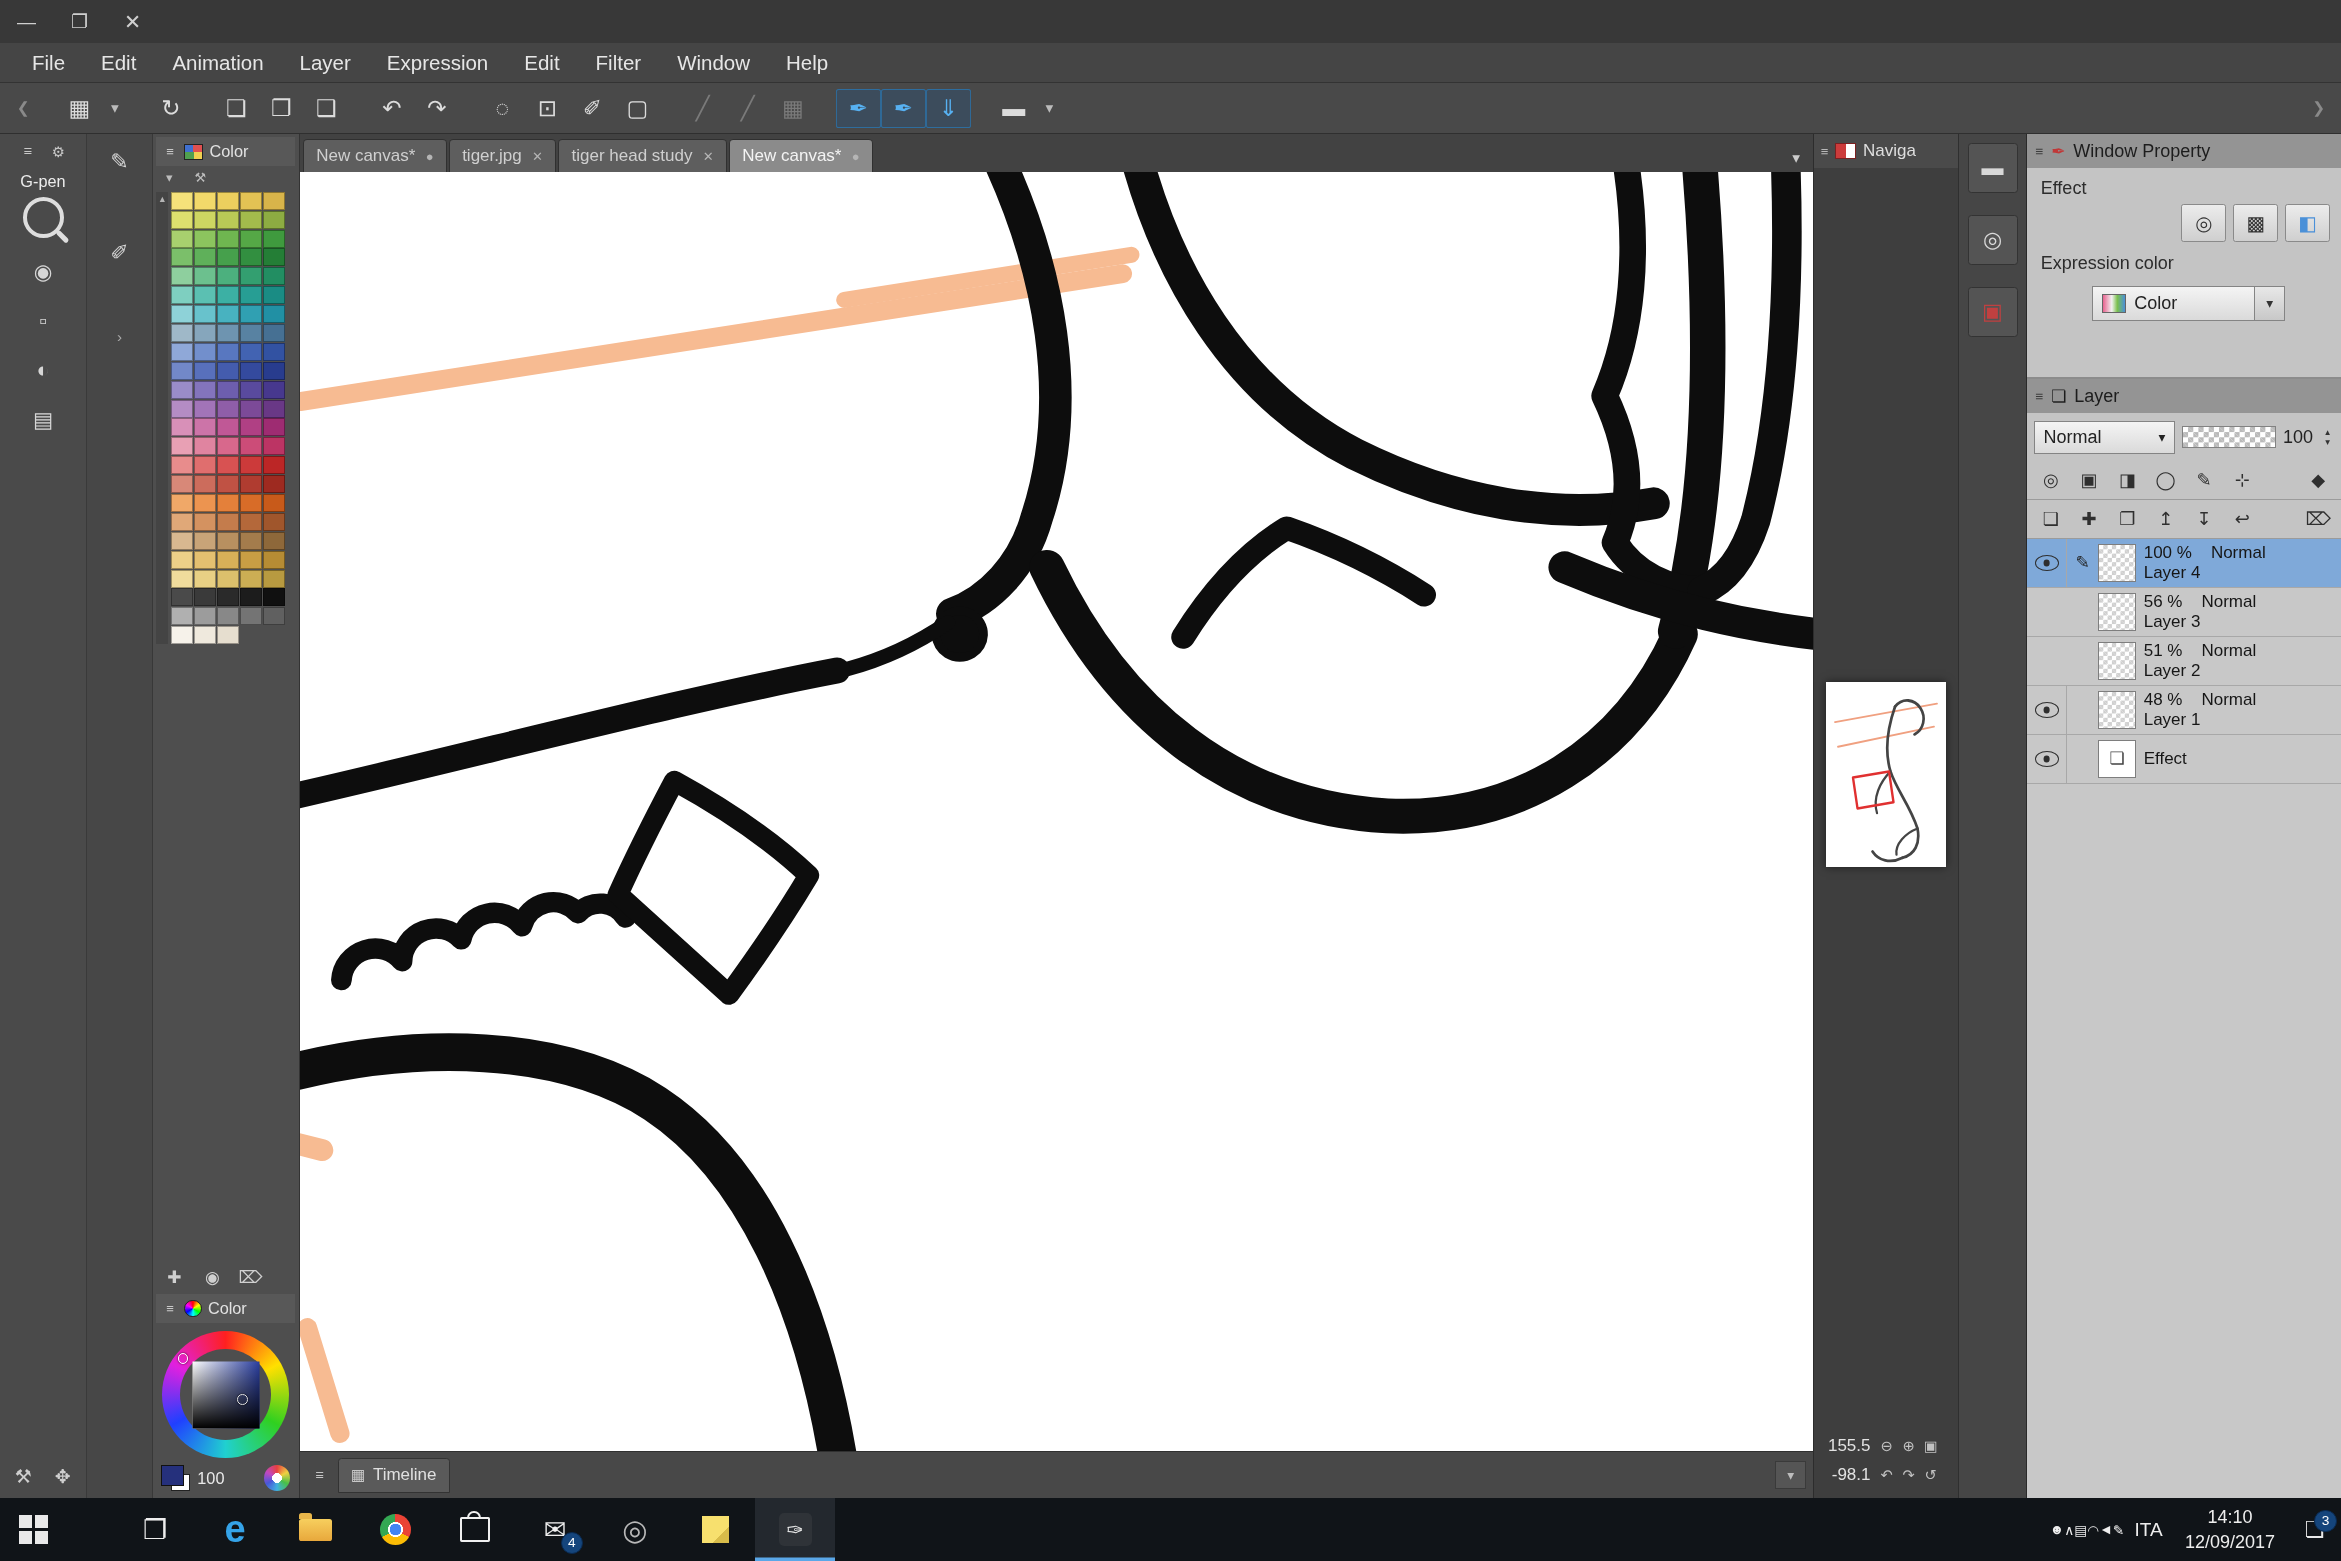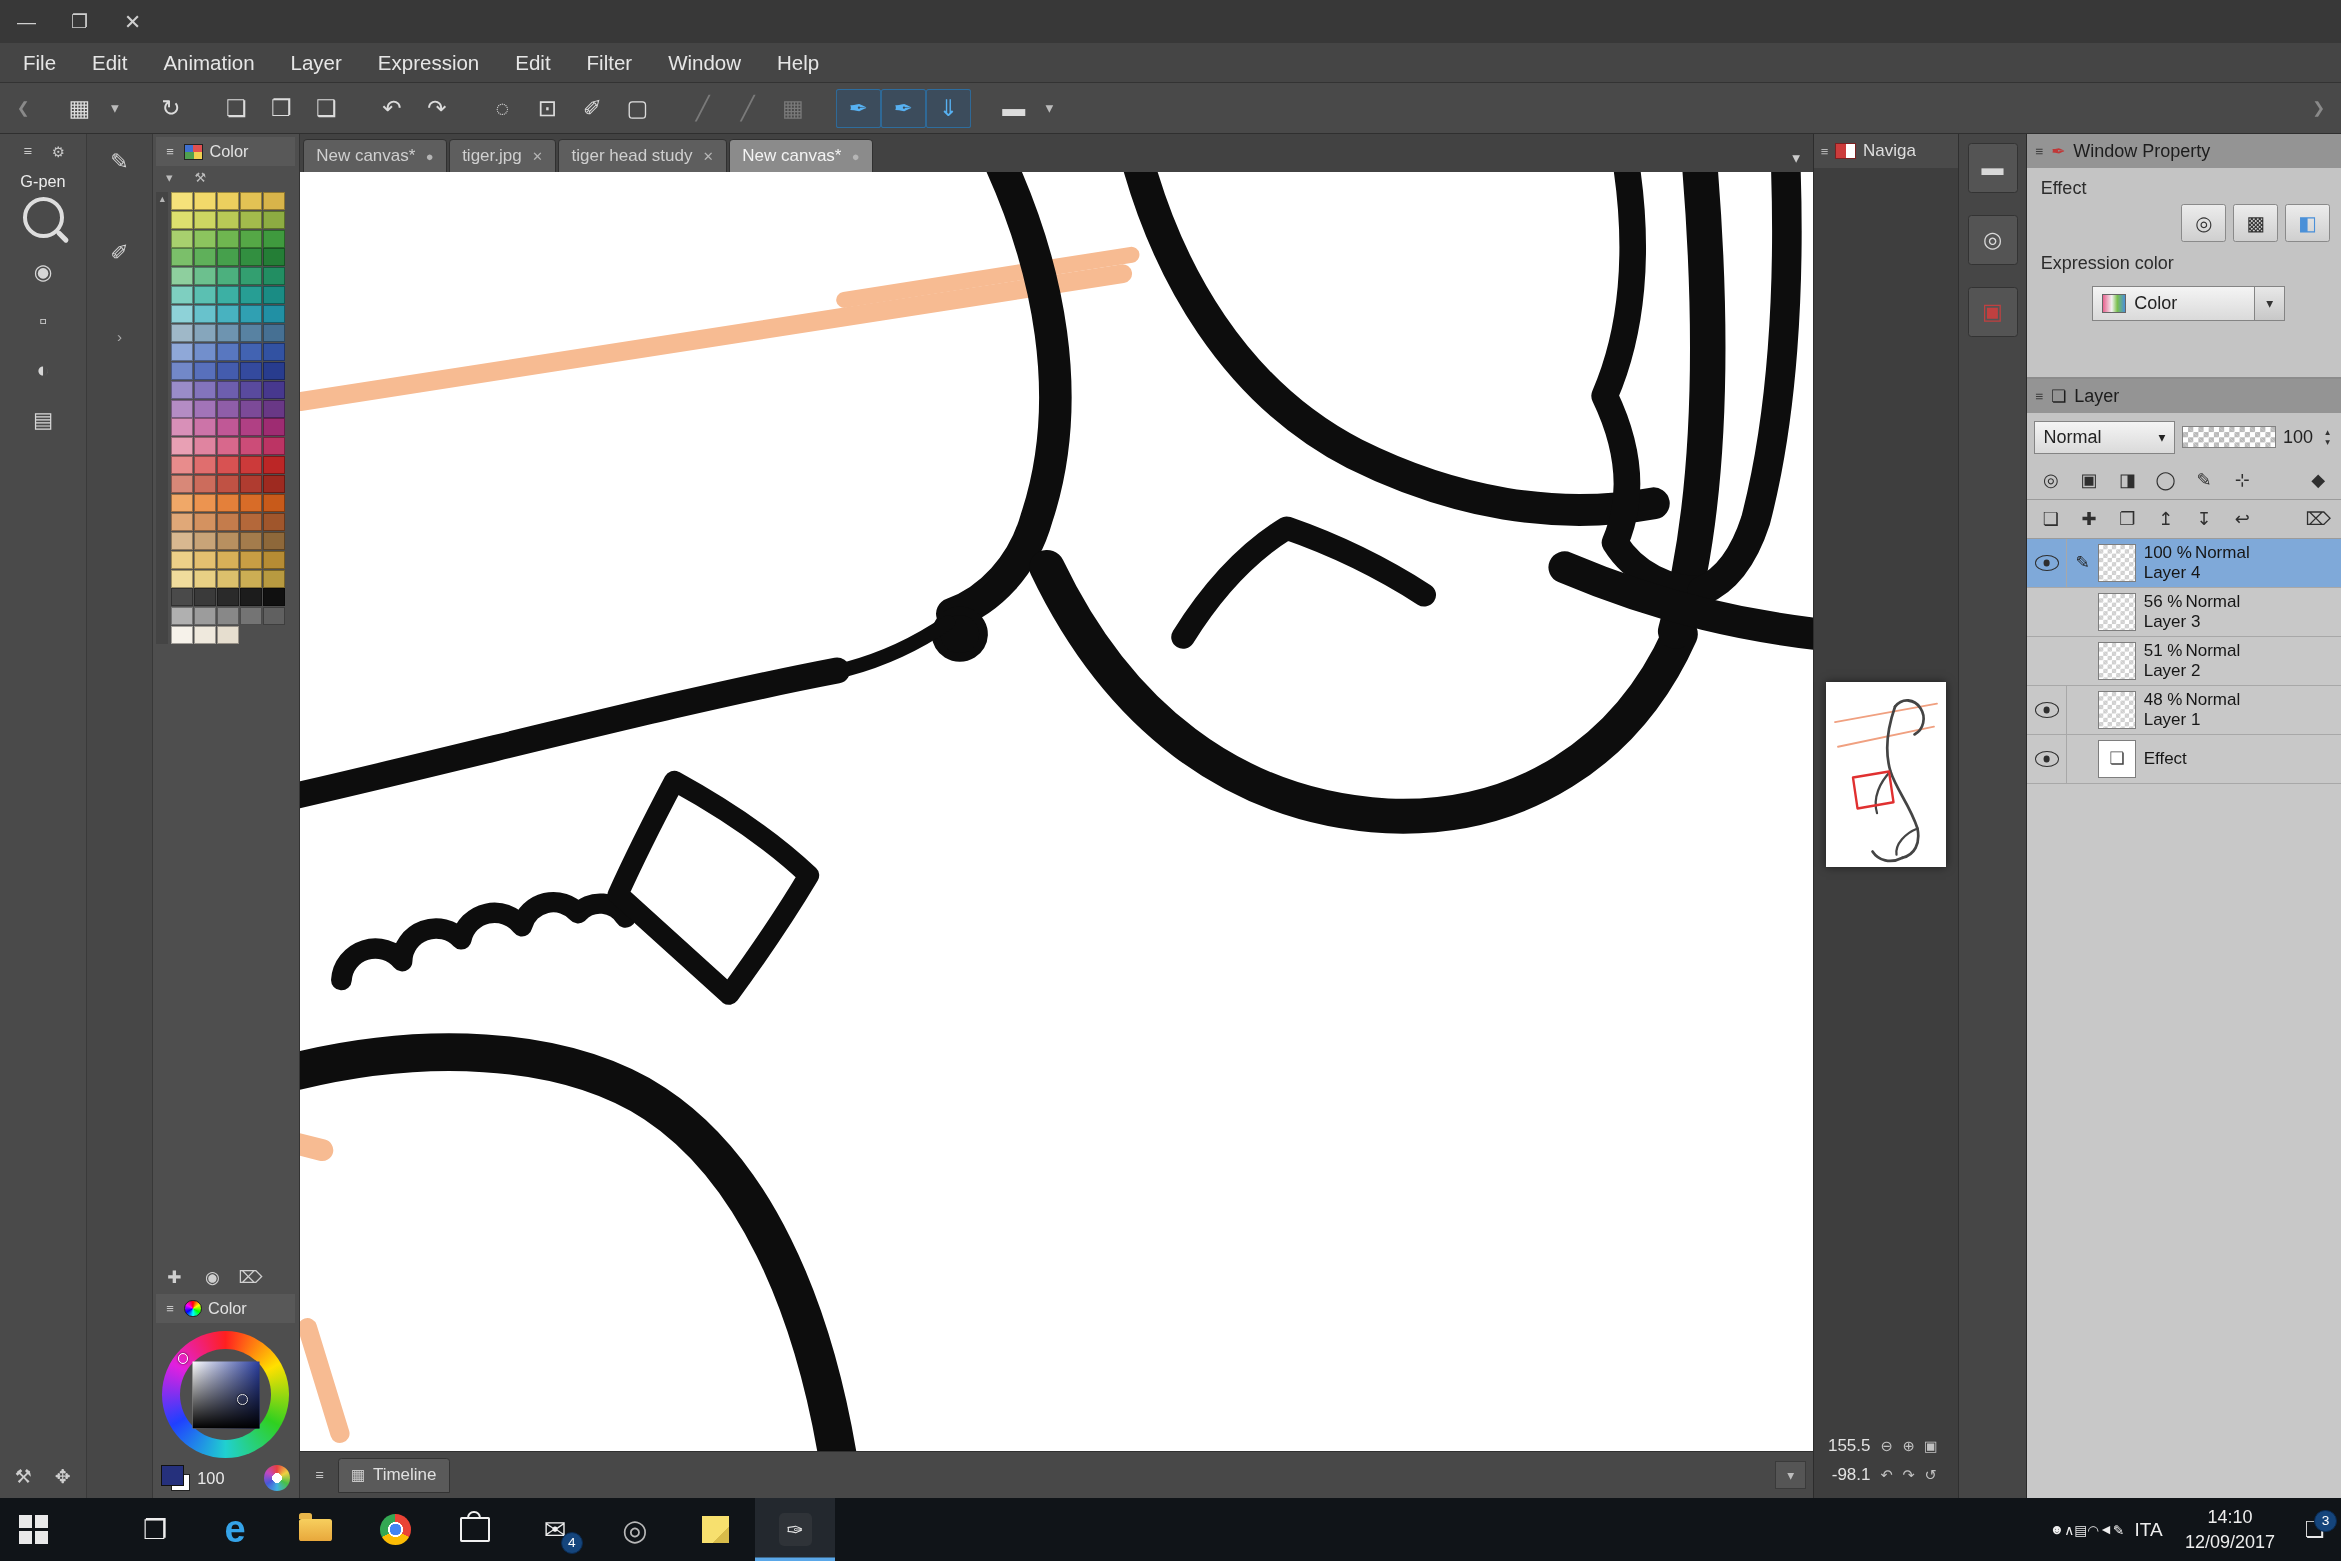--- a/index.html
+++ b/index.html
@@ -8,21 +8,21 @@
   .icon{display:inline-flex;align-items:center;justify-content:center;}
 
   
   .titlebar{height:43px;background:#383838;color:#d6d6d6;display:flex;align-items:center;font-size:20.5px;flex:0 0 auto;}
   .titlebar .title{flex:1;text-align:center;letter-spacing:0.3px;}
   .win-controls{display:flex;}
   .win-controls .icon{width:53px;height:43px;color:#cfcfcf;font-size:19px;}
   .win-controls .icon.close{font-size:20.5px;}
 
   
-  .menubar{height:39px;background:#454545;display:flex;align-items:center;padding-left:5px;flex:0 0 auto;border-bottom:0.9px solid #333;text-align:center;}
+  .menubar{height:39px;background:#454545;display:flex;align-items:center;padding-left:14px;flex:0 0 auto;border-bottom:0.9px solid #333;text-align:center;}
   .menu-item{padding:0 18px;color:#e6e6e6;font-size:20.5px;}
 
   
   .toolbar{height:50px;background:#494949;display:flex;align-items:center;padding:0 10.3px;flex:0 0 auto;border-bottom:0.9px solid #2f2f2f;}
   .toolbar .icon{width:45px;height:39px;color:#dcdcdc;font-size:23px;border-radius:2.6px;}
   .toolbar .icon.small{width:26px;font-size:15.4px;color:#bbb;}
   .toolbar .icon.dim{color:#8a8a8a;}
   .toolbar .icon.disabled{color:#7a7a7a;}
   .toolbar .icon.active{color:#57b1f2;background:#3c4c5c;box-shadow:inset 0 0 0 0.9px #2e6d9e;}
   .tb-sep{width:20.5px;height:0.9px;flex:0 0 auto;}
@@ -142,21 +142,21 @@
   .layer-row.selected{background:#7fa9d9;}
   .eye-cell{width:39px;display:flex;justify-content:center;border-right:0.9px solid #a8a8a8;height:100%;align-items:center;}
   .eye{width:22px;height:13.7px;border:1.7px solid #2e2e2e;border-radius:50%;position:relative;}
   .eye::after{content:"";position:absolute;left:50%;top:50%;transform:translate(-50%,-50%);width:6.8px;height:6.8px;background:#2e2e2e;border-radius:50%;}
   .pen-cell{width:31px;display:flex;justify-content:center;font-size:17px;color:#222;}
   .thumb{width:36px;height:36px;border:0.9px solid #7e7e7e;background-color:#fff;flex:0 0 auto;
      background-image:linear-gradient(45deg,#cfcfcf 25%,transparent 25%,transparent 75%,#cfcfcf 75%),linear-gradient(45deg,#cfcfcf 25%,transparent 25%,transparent 75%,#cfcfcf 75%);
      background-size:8.6px 8.6px;background-position:0 0,4.3px 4.3px;display:flex;align-items:center;justify-content:center;font-size:17px;color:#444;}
   .thumb.paper{background-image:none;background-color:#fff;}
   .l-text{margin-left:7.7px;font-size:17px;color:#161616;line-height:1.2;}
-  .l-meta{display:flex;gap:3px;text-align:center;}
+  .l-meta{display:flex;gap:19px;text-align:center;}
 
   
   .taskbar{height:63px;background:#101418;display:flex;align-items:stretch;color:#eee;flex:0 0 auto;}
   .tb-start{width:67px;display:flex;align-items:center;justify-content:center;}
   .winlogo{display:grid;grid-template-columns:13px 13px;grid-template-rows:13px 13px;gap:2.6px;}
   .winlogo span{background:#e9e9e9;}
   .tb-search{width:531px;background:#fff;display:flex;align-items:center;gap:12px;padding:0 13.7px;color:#5a5a5a;}
   .cortana-ring{width:26px;height:26px;border:2.6px solid #4a4a4a;border-radius:50%;flex:0 0 auto;}
   .tb-search input{border:none;outline:none;flex:1;font-size:20.5px;color:#444;font-family:"Liberation Sans",sans-serif;background:transparent;}
   .tb-search .mic{color:#333;font-size:24px;}

